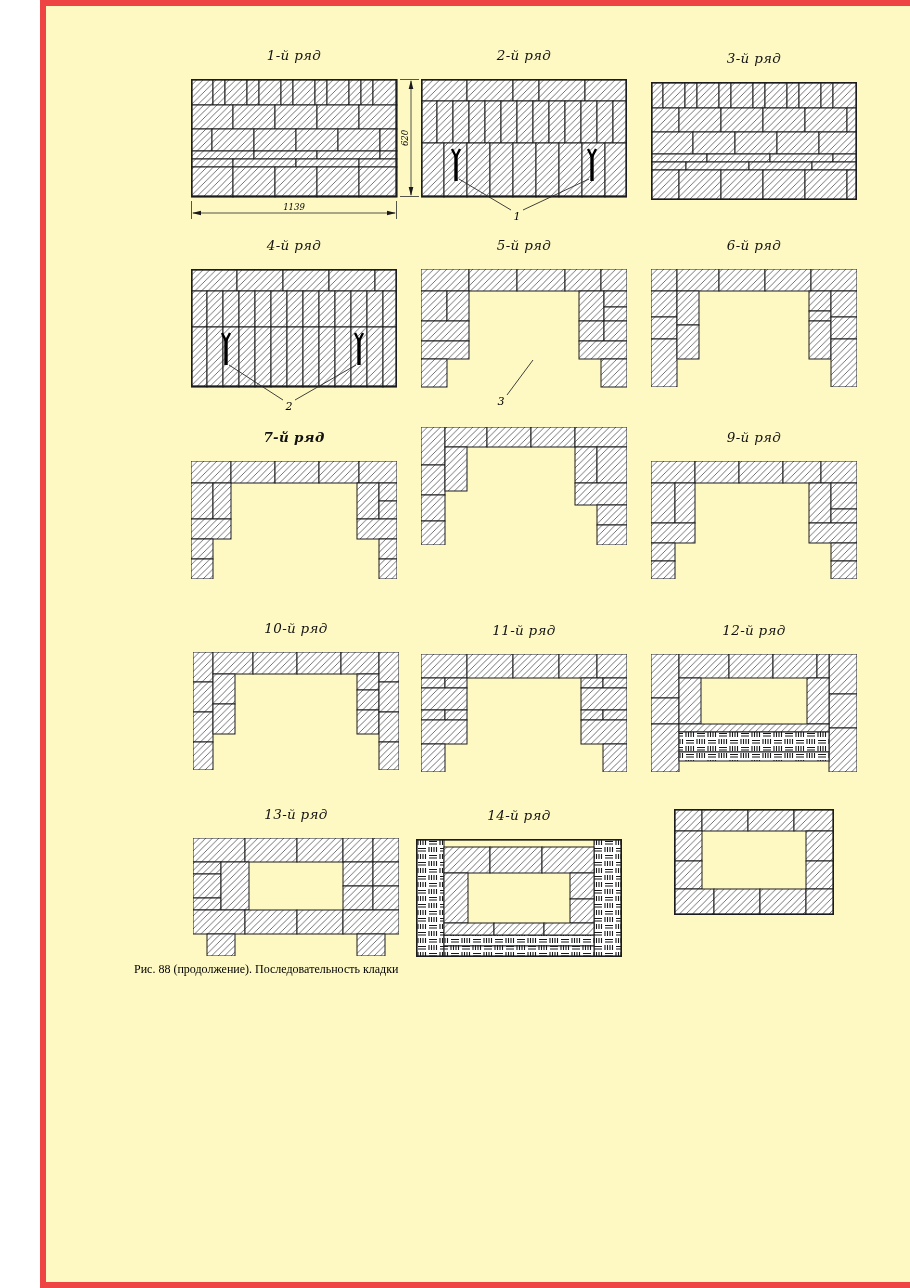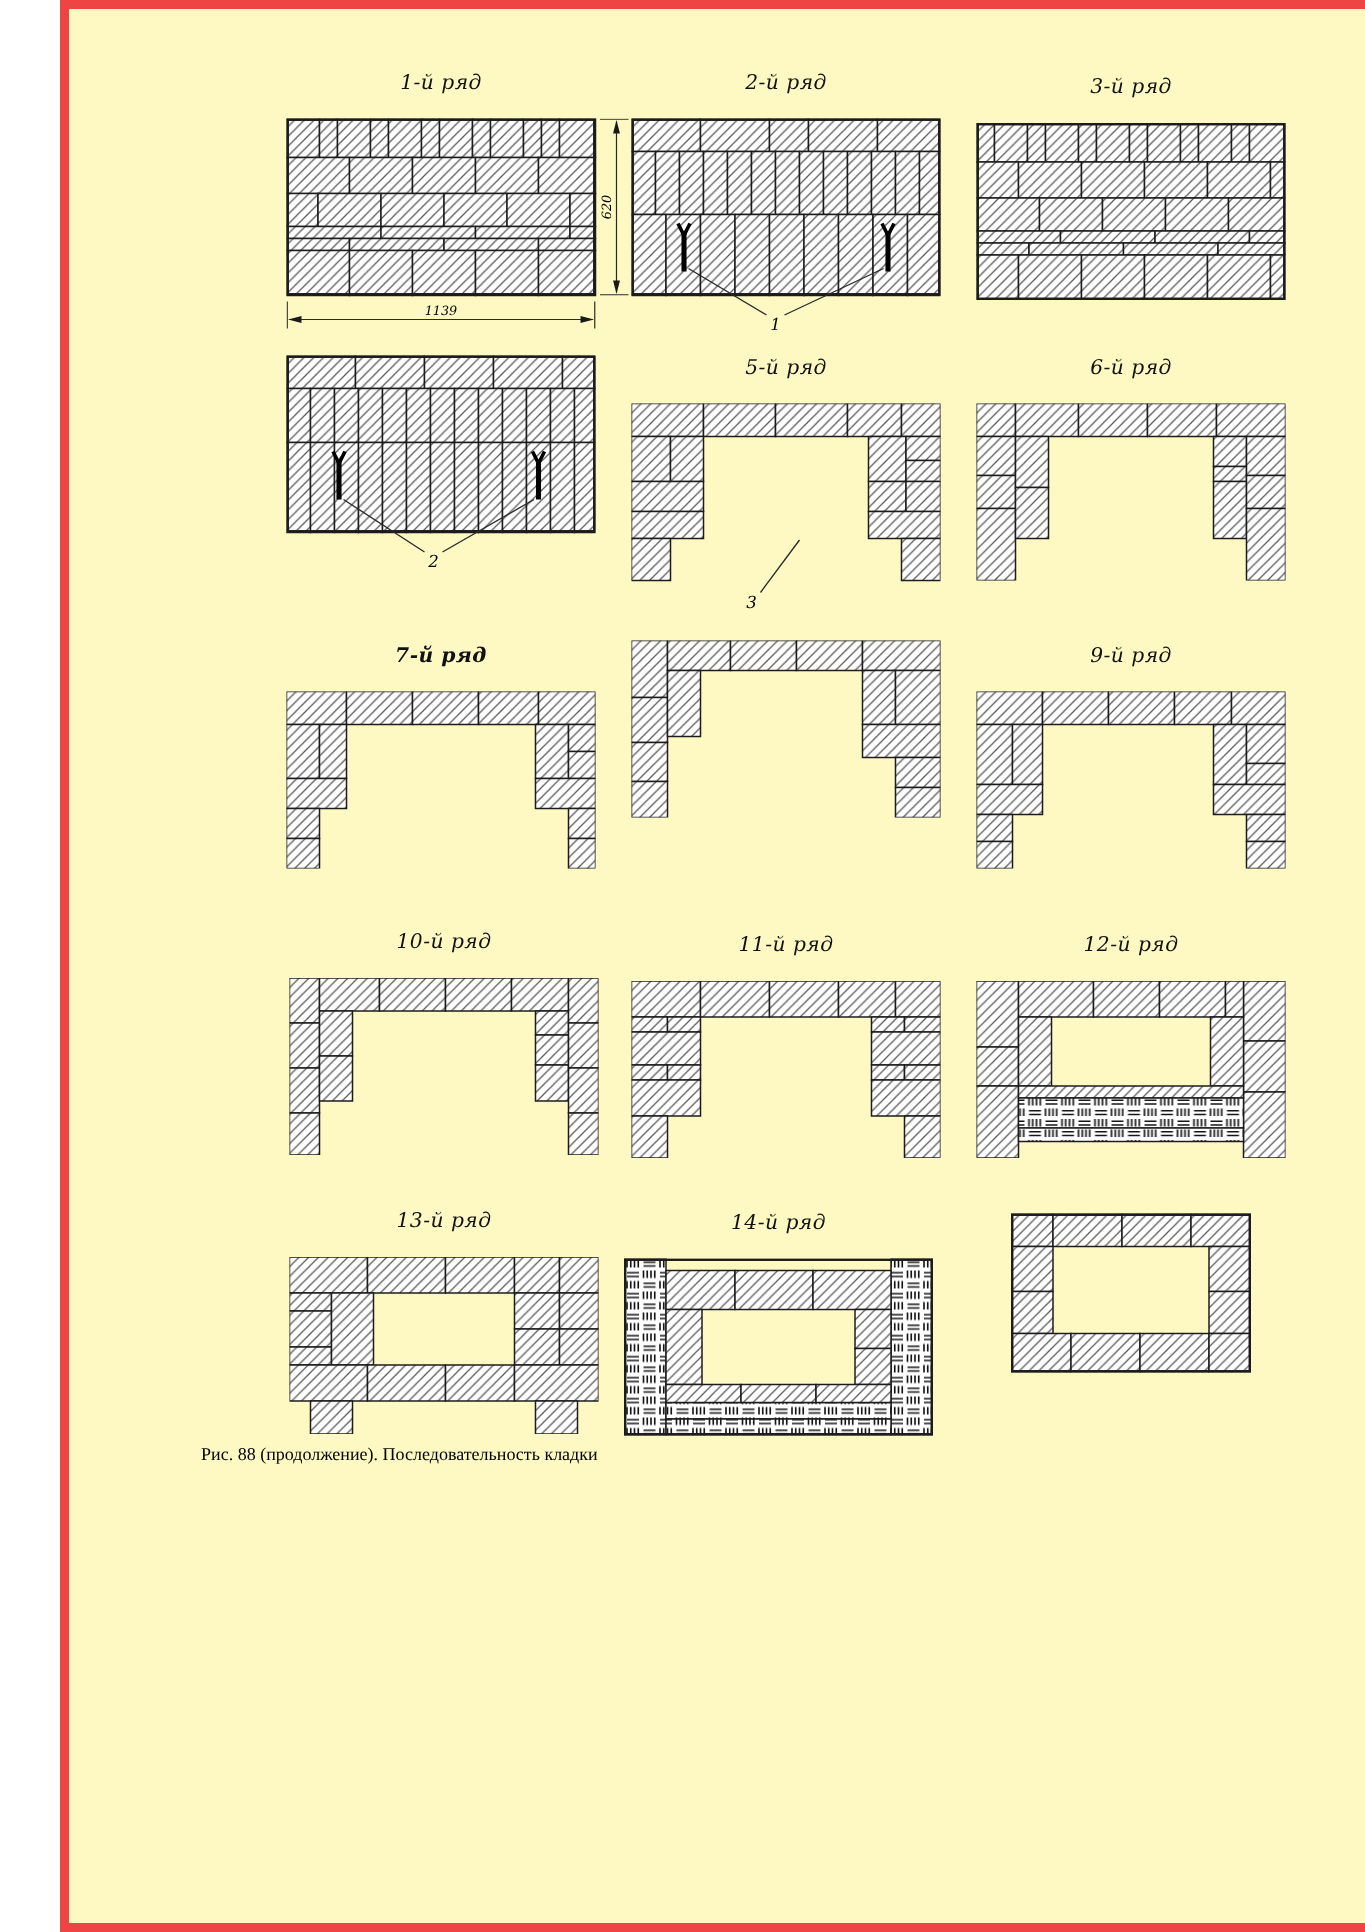--- a/index.html
+++ b/index.html
@@ -187,20 +187,21 @@
             <rect x="28" y="88" width="42" height="30" fill="url(#hatchP)" stroke="#1c1c1c" stroke-width="1"></rect>
             <rect x="70" y="88" width="42" height="30" fill="url(#hatchP)" stroke="#1c1c1c" stroke-width="1"></rect>
             <rect x="112" y="88" width="42" height="30" fill="url(#hatchP)" stroke="#1c1c1c" stroke-width="1"></rect>
             <rect x="154" y="88" width="42" height="30" fill="url(#hatchP)" stroke="#1c1c1c" stroke-width="1"></rect>
             <rect x="196" y="88" width="10" height="30" fill="url(#hatchP)" stroke="#1c1c1c" stroke-width="1"></rect>
           </g>
           <rect x="0.75" y="0.75" width="204.5" height="116.5" fill="none" stroke="#1c1c1c" stroke-width="1.8"></rect>
         </svg>
       </div>
       <div class="cell" style="left: 145px; top: 231px;">
+        <div class="dtitle" style="width: 206px;">4-й ряд</div>
         <svg width="206" height="150" viewBox="0 0 206 150">
           <g>
             <rect x="0" y="0" width="46" height="22" fill="url(#hatchP)" stroke="#1c1c1c" stroke-width="1"></rect>
             <rect x="46" y="0" width="46" height="22" fill="url(#hatchP)" stroke="#1c1c1c" stroke-width="1"></rect>
             <rect x="92" y="0" width="46" height="22" fill="url(#hatchP)" stroke="#1c1c1c" stroke-width="1"></rect>
             <rect x="138" y="0" width="46" height="22" fill="url(#hatchP)" stroke="#1c1c1c" stroke-width="1"></rect>
             <rect x="184" y="0" width="22" height="22" fill="url(#hatchP)" stroke="#1c1c1c" stroke-width="1"></rect>
             <rect x="0" y="22" width="16" height="36" fill="url(#hatchP)" stroke="#1c1c1c" stroke-width="1"></rect>
             <rect x="16" y="22" width="16" height="36" fill="url(#hatchP)" stroke="#1c1c1c" stroke-width="1"></rect>
             <rect x="32" y="22" width="16" height="36" fill="url(#hatchP)" stroke="#1c1c1c" stroke-width="1"></rect>

